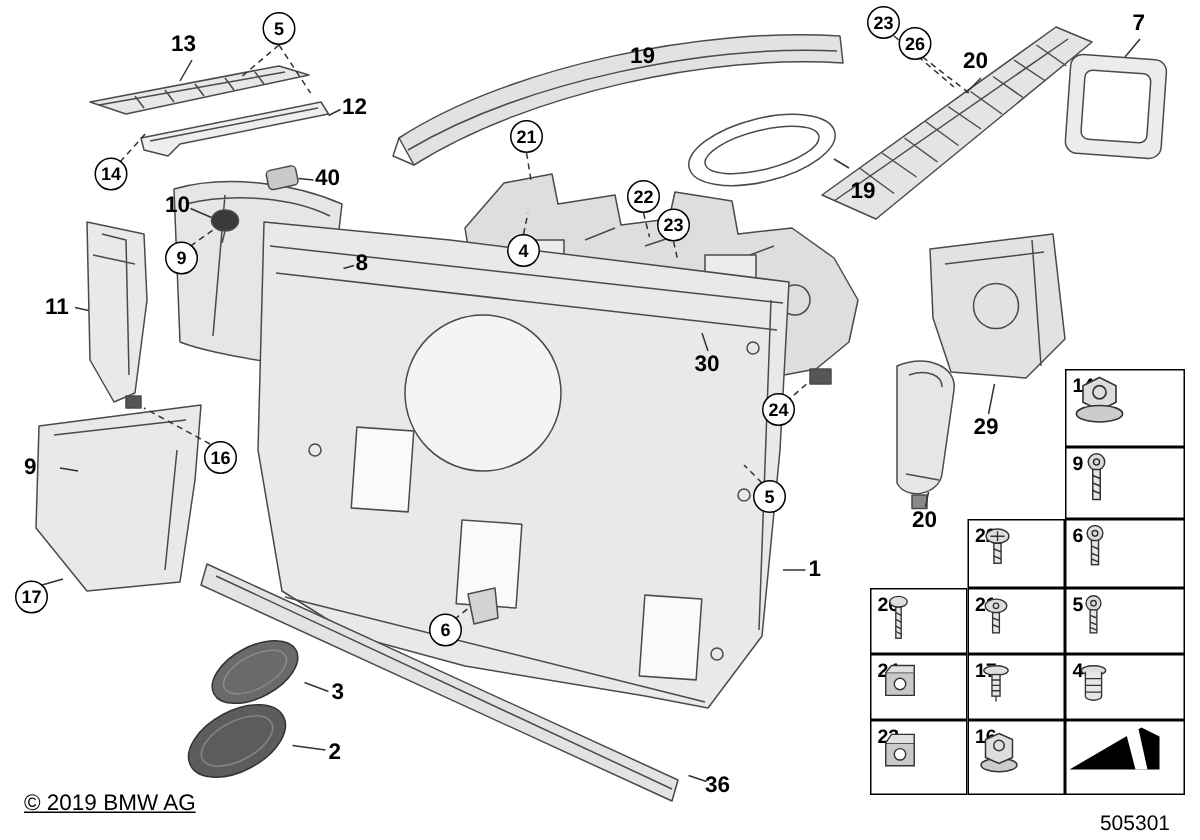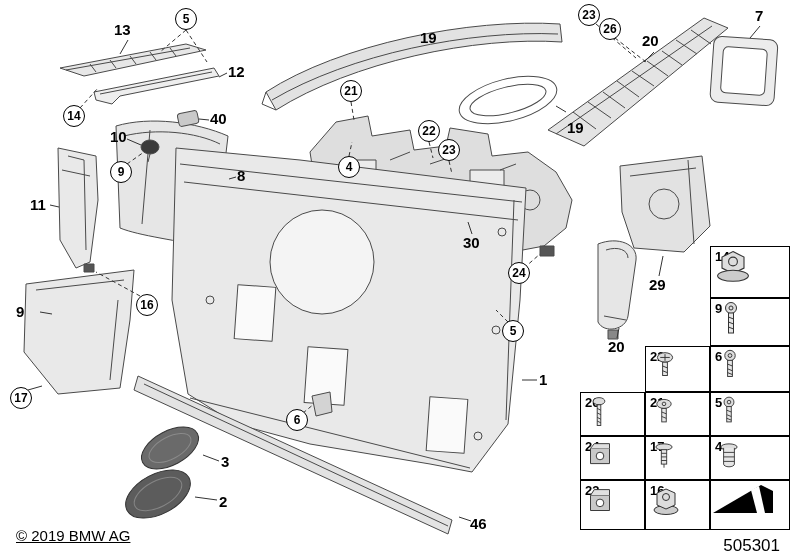--- a/index.html
+++ b/index.html
@@ -7,21 +7,21 @@
          font-family:"Liberation Sans",sans-serif;color:#000;}
   .stage svg{position:absolute;left:0;top:0;}
   .callout{position:absolute;font-weight:bold;font-size:15px;line-height:1;cursor:pointer;}
   .ccallout{position:absolute;width:22px;height:22px;border:1.4px solid #000;border-radius:50%;
             background:#fff;display:flex;align-items:center;justify-content:center;
             font-size:12px;font-weight:bold;box-sizing:border-box;cursor:pointer;}
   .fcell{position:absolute;border:1.4px solid #000;background:#fff;box-sizing:border-box;}
   .fcell .flabel{position:absolute;top:2px;left:4px;font-size:13px;font-weight:bold;}
   .fcell svg{position:absolute;right:4px;bottom:2px;}
   .copyright{position:absolute;left:16px;bottom:16px;font-size:15px;text-decoration:underline;}
-  .diagnum{position:absolute;right:20px;bottom:4px;font-size:17px;}
+  .diagnum{position:absolute;right:20px;bottom:4px;font-size:14px;}
 </style>
 </head>
 <body>
 
 <div class="stage">
 
   <svg width="800" height="560" viewBox="0 0 800 560" stroke="#4a4a4a" stroke-width="1" fill="none" stroke-linejoin="round">
 
     <g>
       <path d="M60,68 L186,44 L206,50 L84,76 Z" fill="#e7e7e7"></path>
@@ -148,21 +148,21 @@
   <div class="callout" style="left:420px;top:30px">19</div>
   <div class="callout" style="left:567px;top:120px">19</div>
   <div class="callout" style="left:463px;top:235px">30</div>
   <div class="callout" style="left:642px;top:33px">20</div>
   <div class="callout" style="left:755px;top:8px">7</div>
   <div class="callout" style="left:649px;top:277px">29</div>
   <div class="callout" style="left:608px;top:339px">20</div>
   <div class="callout" style="left:539px;top:372px">1</div>
   <div class="callout" style="left:219px;top:494px">2</div>
   <div class="callout" style="left:221px;top:454px">3</div>
-  <div class="callout" style="left:470px;top:516px">46</div>
+  <div class="callout" style="left:470px;top:516px">36</div>
 
   <div class="ccallout" style="left:175px;top:8px">5</div>
   <div class="ccallout" style="left:63px;top:105px">14</div>
   <div class="ccallout" style="left:110px;top:161px">9</div>
   <div class="ccallout" style="left:136px;top:294px">16</div>
   <div class="ccallout" style="left:10px;top:387px">17</div>
   <div class="ccallout" style="left:340px;top:80px">21</div>
   <div class="ccallout" style="left:338px;top:156px">4</div>
   <div class="ccallout" style="left:418px;top:120px">22</div>
   <div class="ccallout" style="left:438px;top:139px">23</div>

